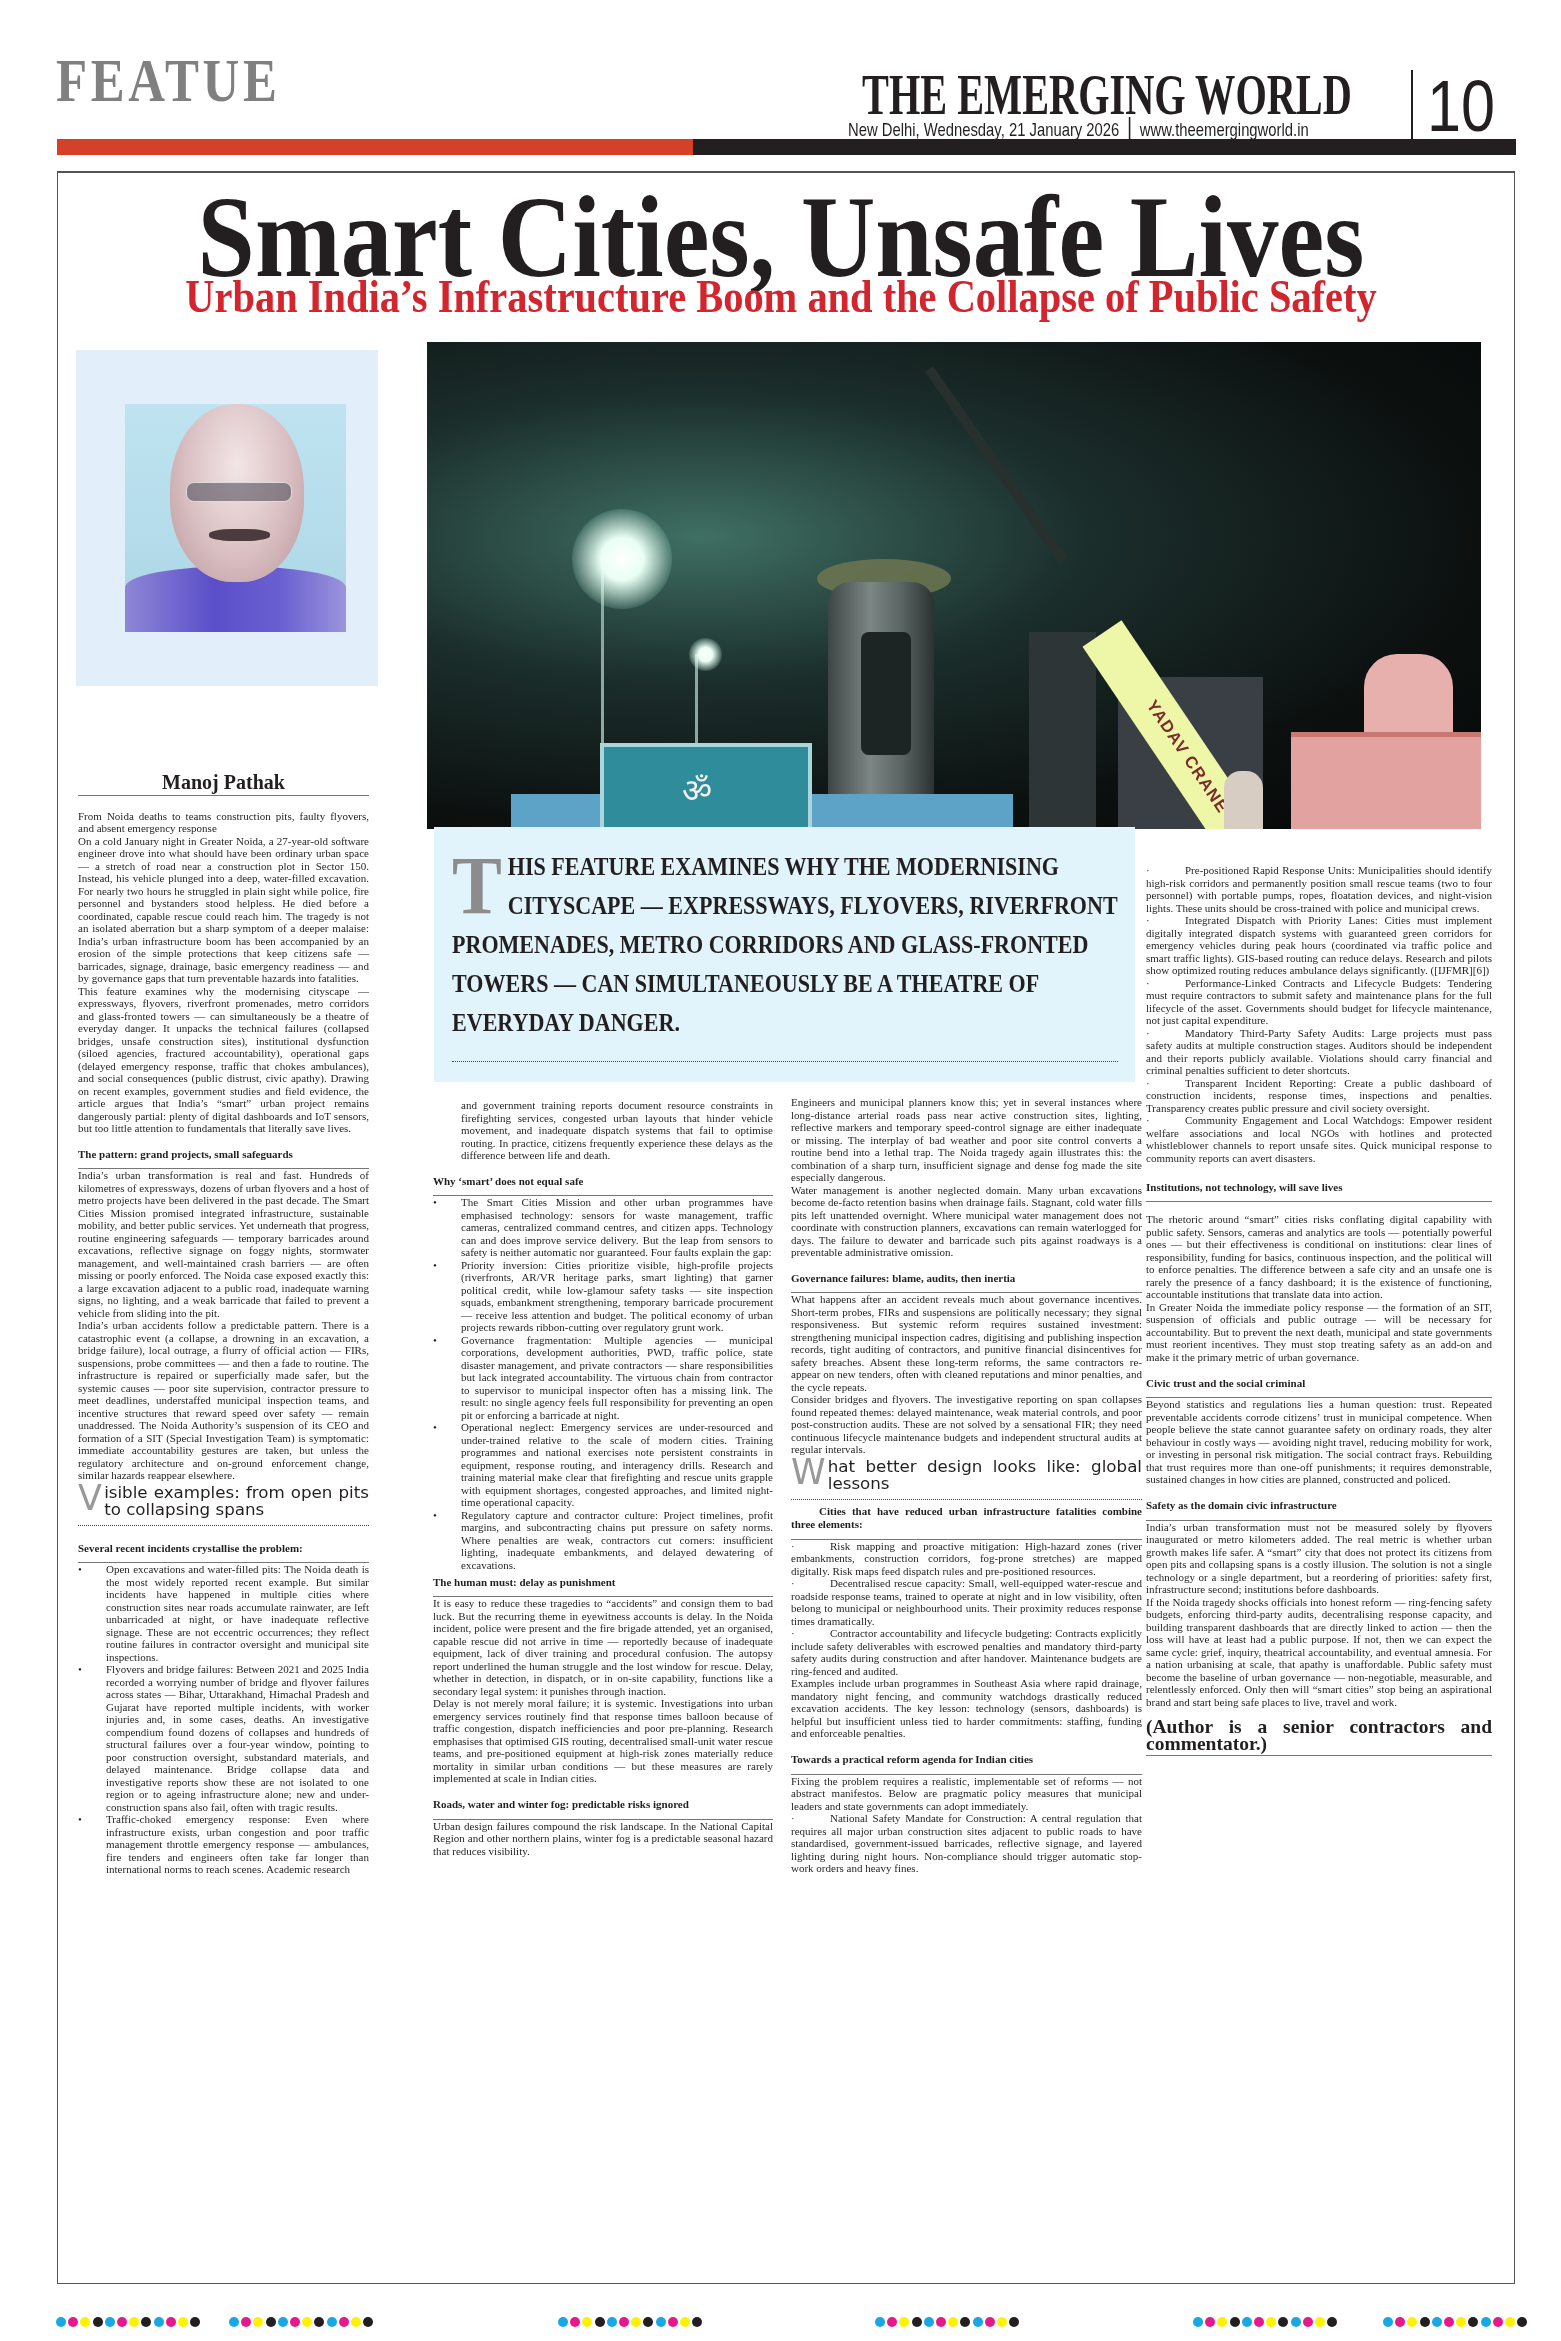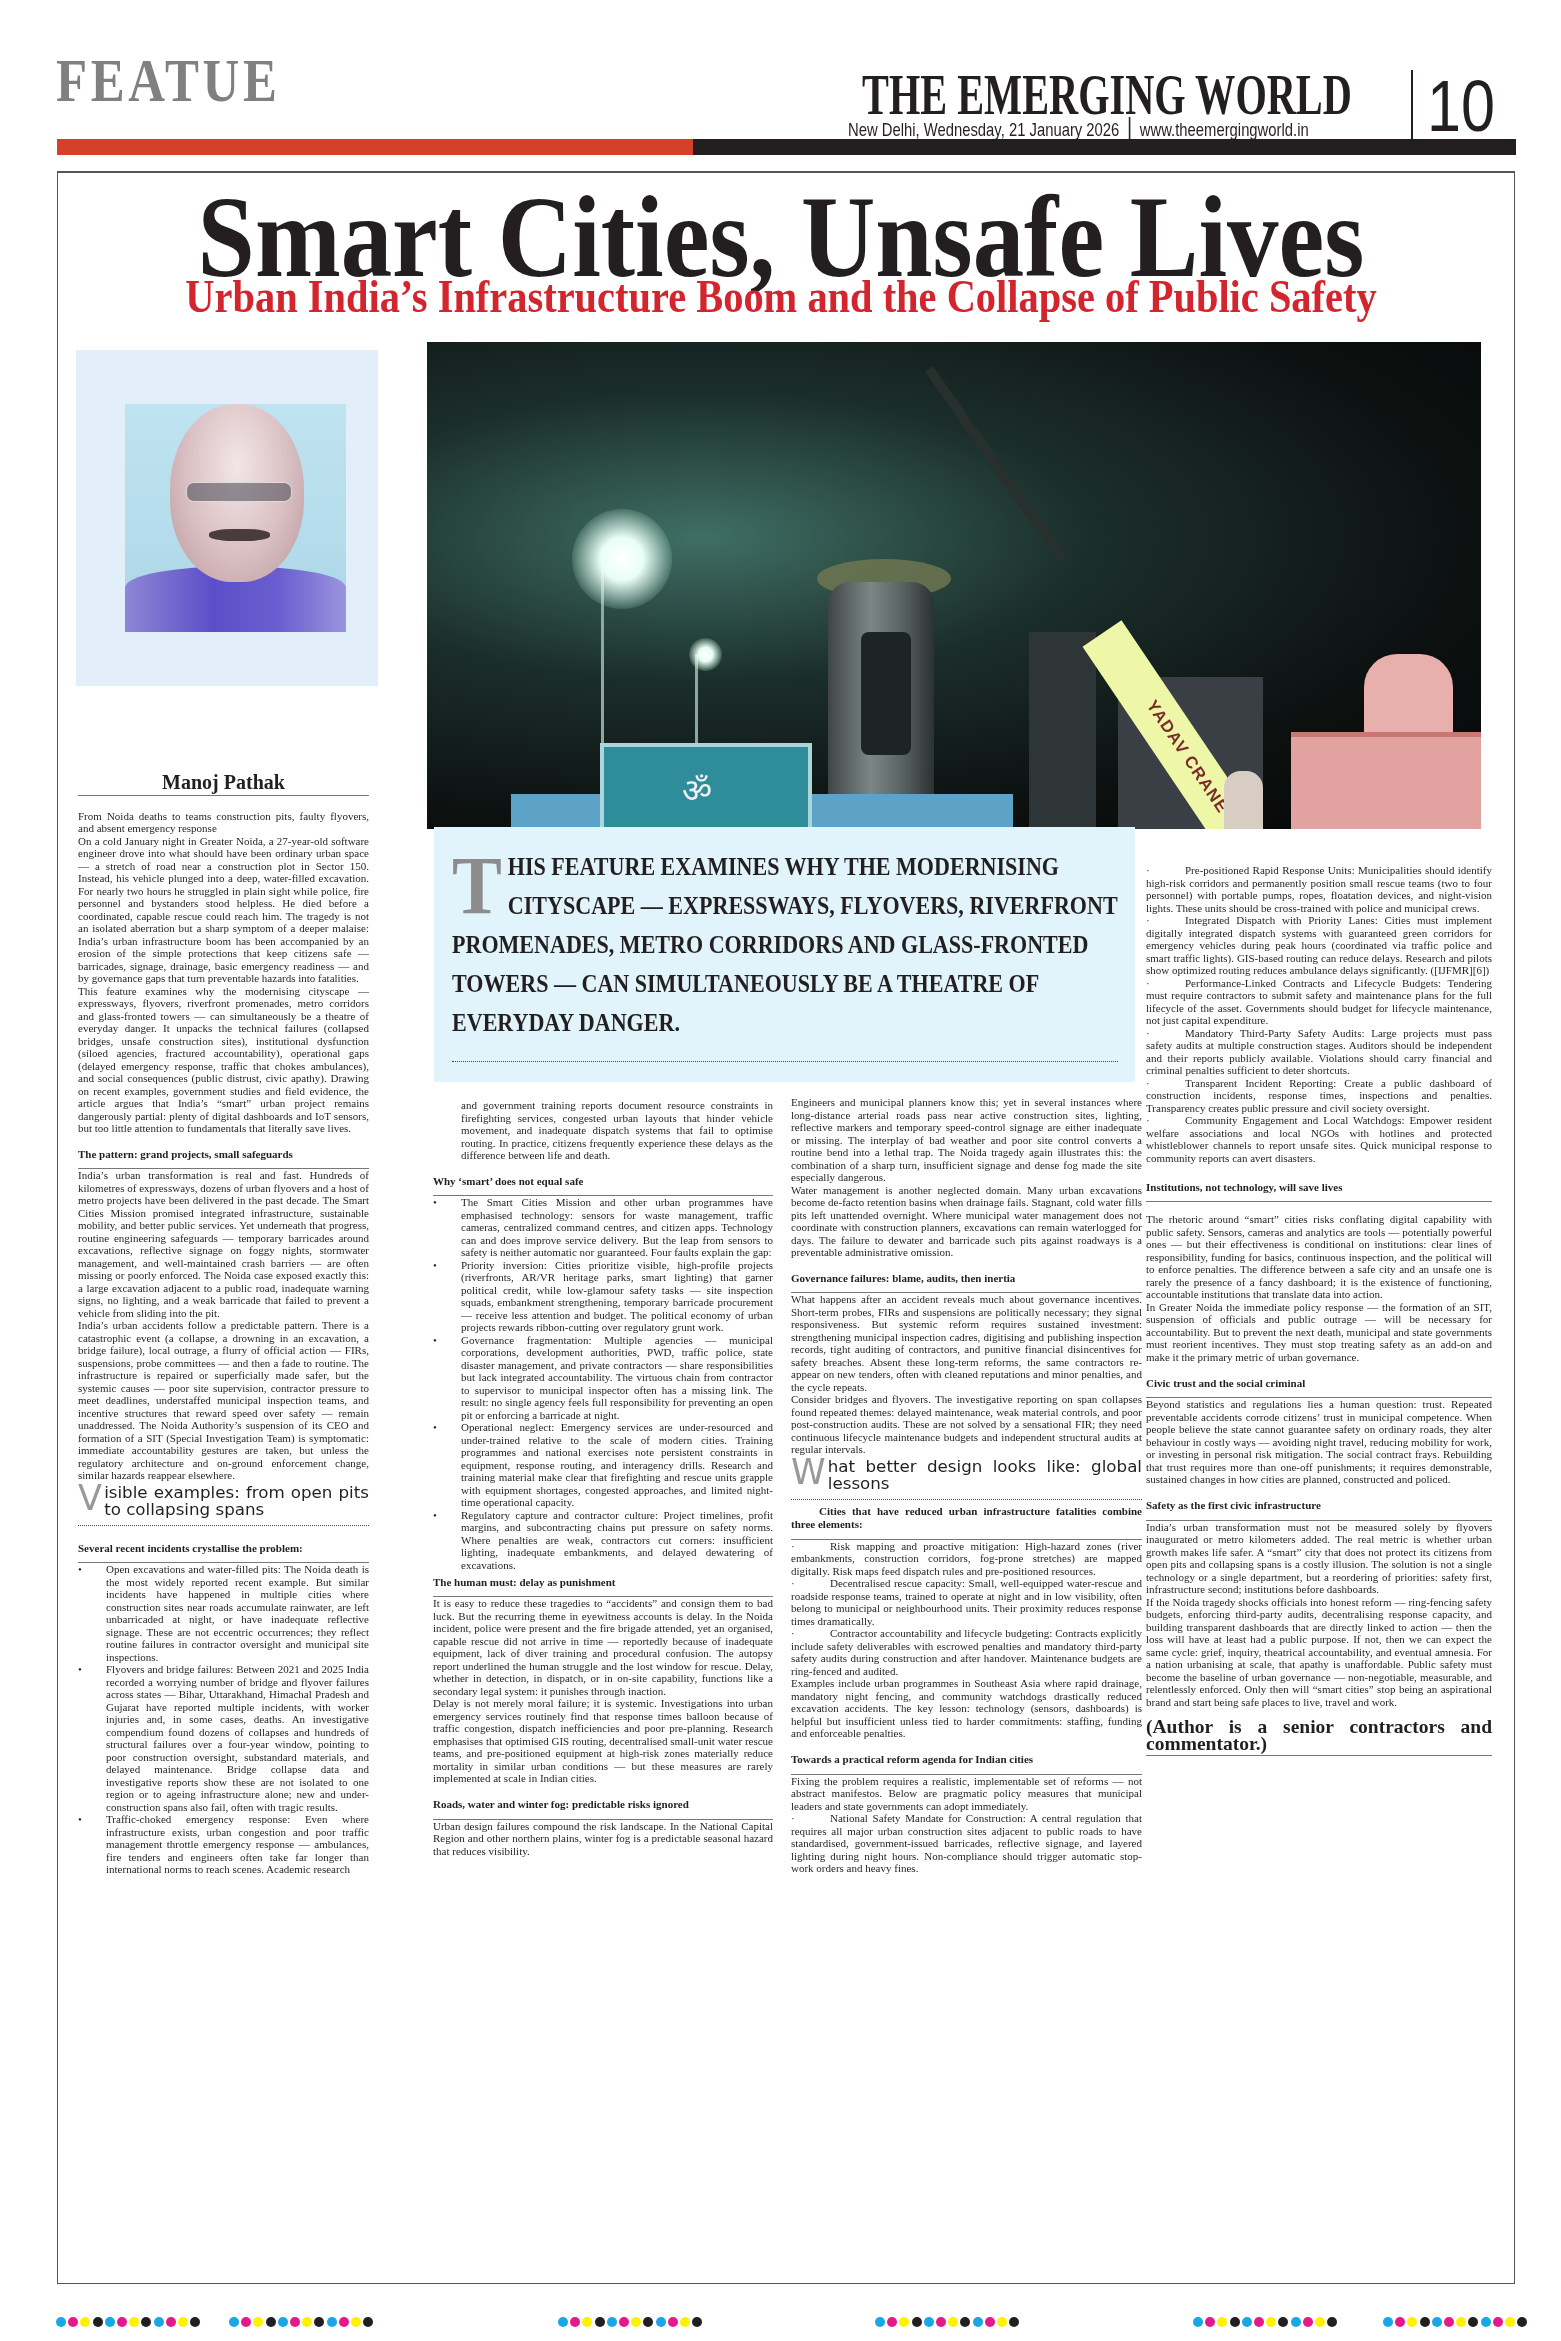--- a/index.html
+++ b/index.html
@@ -239,21 +239,21 @@
   <p class="mid-bullet"><span class="mdot">·</span><span>Community Engagement and Local Watchdogs: Empower resident welfare associations and local NGOs with hotlines and protected whistleblower channels to report unsafe sites. Quick municipal response to community reports can avert disasters.</span></p>
   <div class="gap" style="height:12.3px"></div>
   <div class="sub-head">Institutions, not technology, will save lives</div>
   <div class="gap" style="height:11px"></div>
   <p>The rhetoric around “smart” cities risks conflating digital capability with public safety. Sensors, cameras and analytics are tools — potentially powerful ones — but their effectiveness is conditional on institutions: clear lines of responsibility, funding for basics, continuous inspection, and the political will to enforce penalties. The difference between a safe city and an unsafe one is rarely the presence of a fancy dashboard; it is the existence of functioning, accountable institutions that translate data into action.</p>
   <p>In Greater Noida the immediate policy response — the formation of an SIT, suspension of officials and public outrage — will be necessary for accountability. But to prevent the next death, municipal and state governments must reorient incentives. They must stop treating safety as an add-on and make it the primary metric of urban governance.</p>
   <div class="gap"></div>
   <div class="sub-head">Civic trust and the social criminal</div>
   <p>Beyond statistics and regulations lies a human question: trust. Repeated preventable accidents corrode citizens’ trust in municipal competence. When people believe the state cannot guarantee safety on ordinary roads, they alter behaviour in costly ways — avoiding night travel, reducing mobility for work, or investing in personal risk mitigation. The social contract frays. Rebuilding that trust requires more than one-off punishments; it requires demonstrable, sustained changes in how cities are planned, constructed and policed.</p>
   <div class="gap"></div>
-  <div class="sub-head">Safety as the first civic infrastructure</div>
+  <div class="sub-head">Safety as the domain civic infrastructure</div>
   <p>India’s urban transformation must not be measured solely by flyovers inaugurated or metro kilometers added. The real metric is whether urban growth makes life safer. A “smart” city that does not protect its citizens from open pits and collapsing spans is a costly illusion. The solution is not a single technology or a single department, but a reordering of priorities: safety first, infrastructure second; institutions before dashboards.</p>
   <p>If the Noida tragedy shocks officials into honest reform — ring-fencing safety budgets, enforcing third-party audits, decentralising response capacity, and building transparent dashboards that are directly linked to action — then the loss will have at least had a public purpose. If not, then we can expect the same cycle: grief, inquiry, theatrical accountability, and eventual amnesia. For a nation urbanising at scale, that apathy is unaffordable. Public safety must become the baseline of urban governance — non-negotiable, measurable, and relentlessly enforced. Only then will “smart cities” stop being an aspirational brand and start being safe places to live, travel and work.</p>
   <div class="closing-note">(Author is a senior contractors and commentator.)</div>
 </div>
 
 <div class="reg-dots" style="left:56px">
     <span style="background: rgb(26, 167, 230);"></span>
     <span style="background: rgb(230, 25, 140);"></span>
     <span style="background: rgb(255, 242, 0);"></span>
     <span style="background: rgb(35, 31, 32);"></span>

